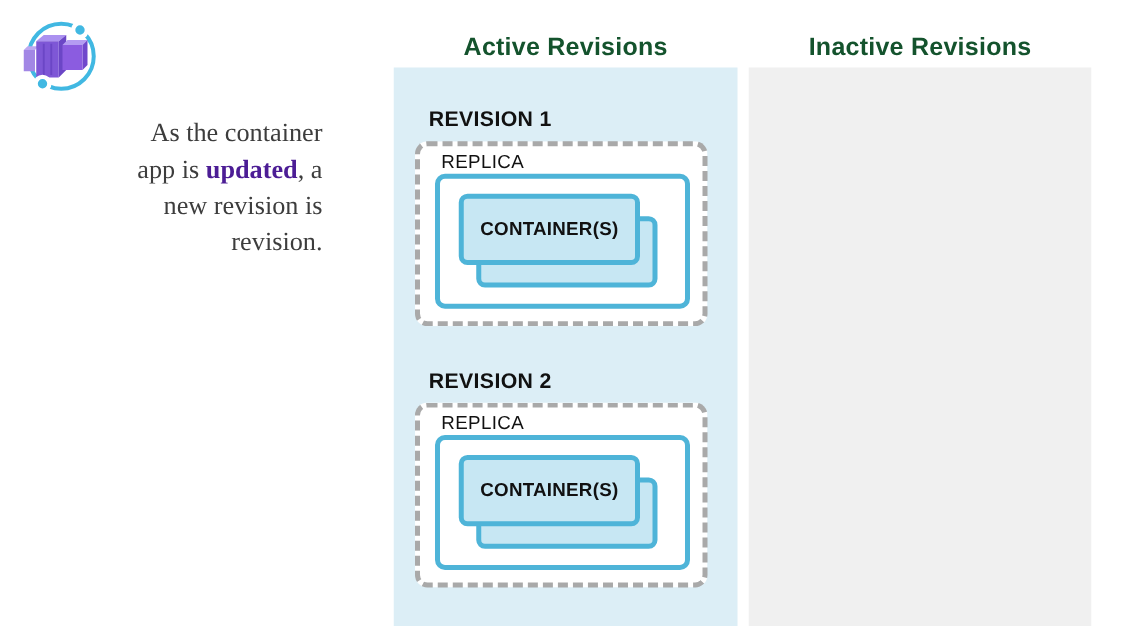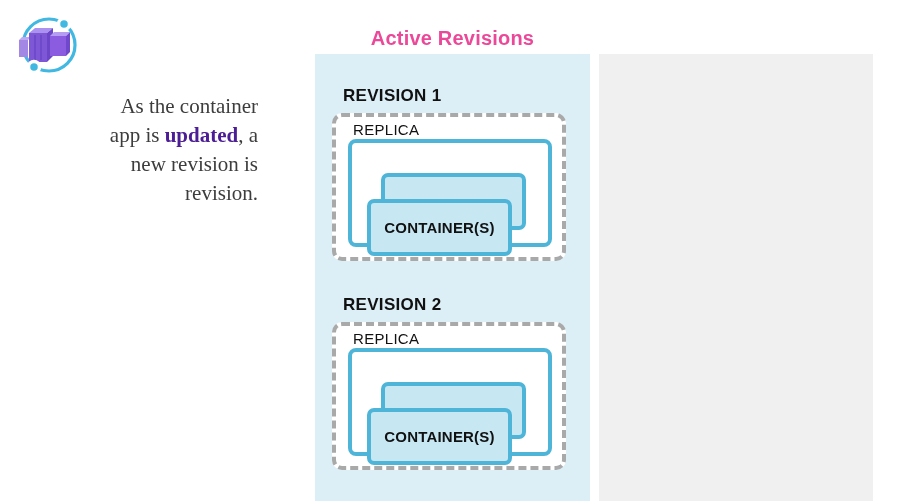--- a/index.html
+++ b/index.html
@@ -34,21 +34,21 @@
   }
   .description .line { display: block; font-family: Liberation Serif, serif; }
   .description strong { color: #4c1d95; font-weight: 700; }
 
   
   .col-header {
     position: absolute;
     top: 27px;
     font-size: 20px;
     font-weight: 700;
-    color: #ec4899;
+    color: #14532d;
     text-align: center;
     letter-spacing: 0.2px;
   }
   .col-header.active   { left: 315px; width: 275px; }
   .col-header.inactive { left: 599px; width: 274px; }
 
   
   .panel { position: absolute; top: 54px; height: 492px; }
   .panel.active   { left: 315px; width: 275px; background: #dceef6; }
   .panel.inactive { left: 599px; width: 274px; background: #f0f0f0; }
@@ -108,21 +108,20 @@
   .container-front {
     left: 15px;
     top: 12px;
     display: flex;
     align-items: center;
     justify-content: center;
     font-size: 15px;
     font-weight: 700;
     color: #111111;
     letter-spacing: 0.2px;
-    margin-top: 44px;
   }
 </style>
 </head>
 <body>
 
 <div id="canvas">
 
   <div class="app-icon">
     <svg width="66" height="66" viewBox="0 0 66 66">
 
@@ -150,20 +149,21 @@
   </div>
 
   <div class="description">
     <span class="line">As the container</span>
     <span class="line"><span>app is </span><strong>updated</strong><span>, a</span></span>
     <span class="line">new revision is</span>
     <span class="line">revision.</span>
   </div>
 
   <div class="col-header active">Active Revisions</div>
+  <div class="col-header inactive">Inactive Revisions</div>
 
   <div class="panel active">
 
     <div class="revision rev1">
       <div class="revision-label">REVISION 1</div>
       <div class="dashed-box">
         <div class="replica-label">REPLICA</div>
         <div class="replica-box">
           <div class="container-box container-back"></div>
           <div class="container-box container-front">

